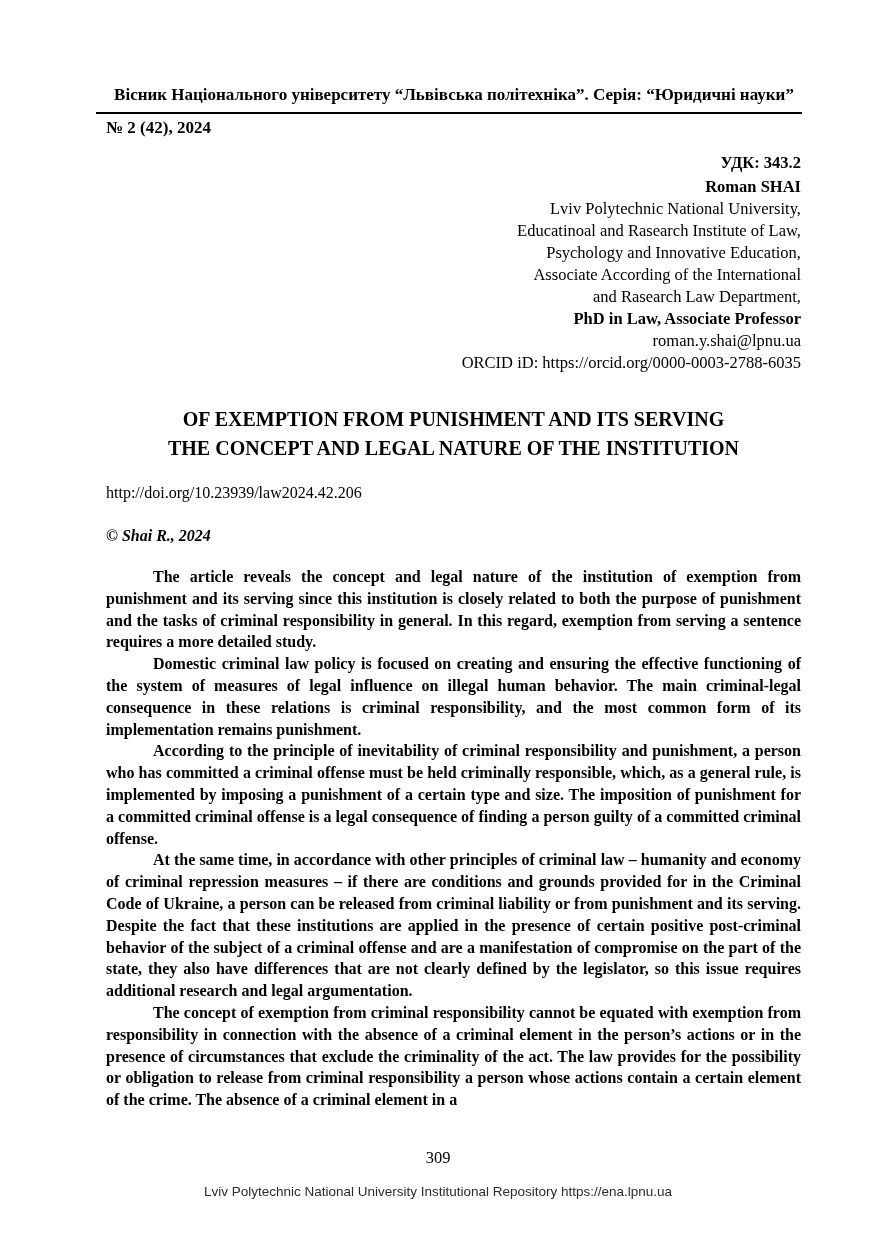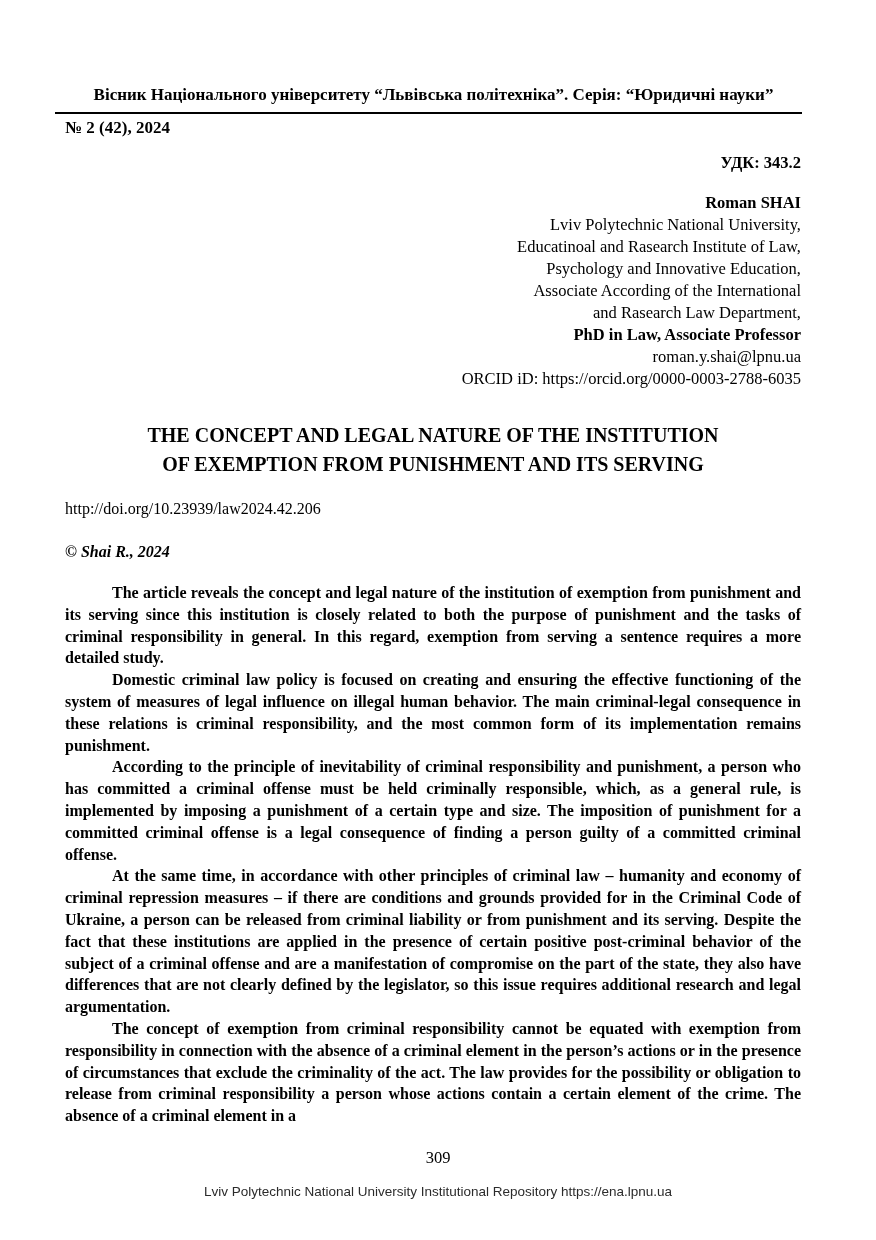--- a/index.html
+++ b/index.html
@@ -9,21 +9,21 @@
     height: 1240px;
     position: relative;
     overflow: hidden;
     font-family: "Liberation Serif", serif;
     color: #000000;
   }
   .page-content {
     position: absolute;
     top: 0; left: 0;
     width: 876px;
-    padding: 84px 75px 0 65px;
+    padding: 84px 75px 0 106px;
   }
   .journal-header {
     text-align: center;
     font-weight: bold;
     font-size: 17px;
     line-height: 22px;
     padding-bottom: 6px;
     border-bottom: 2.5px solid #000;
     margin-left: -10px;
     margin-right: -1px;
@@ -39,21 +39,21 @@
     text-align: right;
     font-weight: bold;
     font-size: 16.5px;
     line-height: 22px;
     margin-top: 13px;
   }
   .author-block {
     text-align: right;
     font-size: 16.5px;
     line-height: 22px;
-    margin-top: 18px;
+    margin-top: 2px;
   }
   .author-name { font-weight: bold; }
   .author-degree { font-weight: bold; }
   .article-title {
     text-align: center;
     font-weight: bold;
     font-size: 20px;
     line-height: 29px;
     margin-top: 31px;
   }
@@ -117,22 +117,22 @@
     <div>Educatinoal and Rasearch Institute of Law,</div>
     <div>Psychology and Innovative Education,</div>
     <div>Associate According of the International</div>
     <div>and Rasearch Law Department,</div>
     <div class="author-degree">PhD in Law, Associate Professor</div>
     <div>roman.y.shai@lpnu.ua</div>
     <div>ORCID iD: https://orcid.org/0000-0003-2788-6035</div>
   </div>
 
   <div class="article-title">
+    <div>OF EXEMPTION FROM PUNISHMENT AND ITS SERVING</div>
     <div>THE CONCEPT AND LEGAL NATURE OF THE INSTITUTION</div>
-    <div>OF EXEMPTION FROM PUNISHMENT AND ITS SERVING</div>
   </div>
 
   <div class="doi">http://doi.org/10.23939/law2024.42.206</div>
 
   <div class="copyright">© Shai R., 2024</div>
 
   <div class="body-text">
     <p>The article reveals the concept and legal nature of the institution of exemption from punishment and its serving since this institution is closely related to both the purpose of punishment and the tasks of criminal responsibility in general. In this regard, exemption from serving a sentence requires a more detailed study.</p>
     <p>Domestic criminal law policy is focused on creating and ensuring the effective functioning of the system of measures of legal influence on illegal human behavior. The main criminal-legal consequence in these relations is criminal responsibility, and the most common form of its implementation remains punishment.</p>
     <p>According to the principle of inevitability of criminal responsibility and punishment, a person who has committed a criminal offense must be held criminally responsible, which, as a general rule, is implemented by imposing a punishment of a certain type and size. The imposition of punishment for a committed criminal offense is a legal consequence of finding a person guilty of a committed criminal offense.</p>

